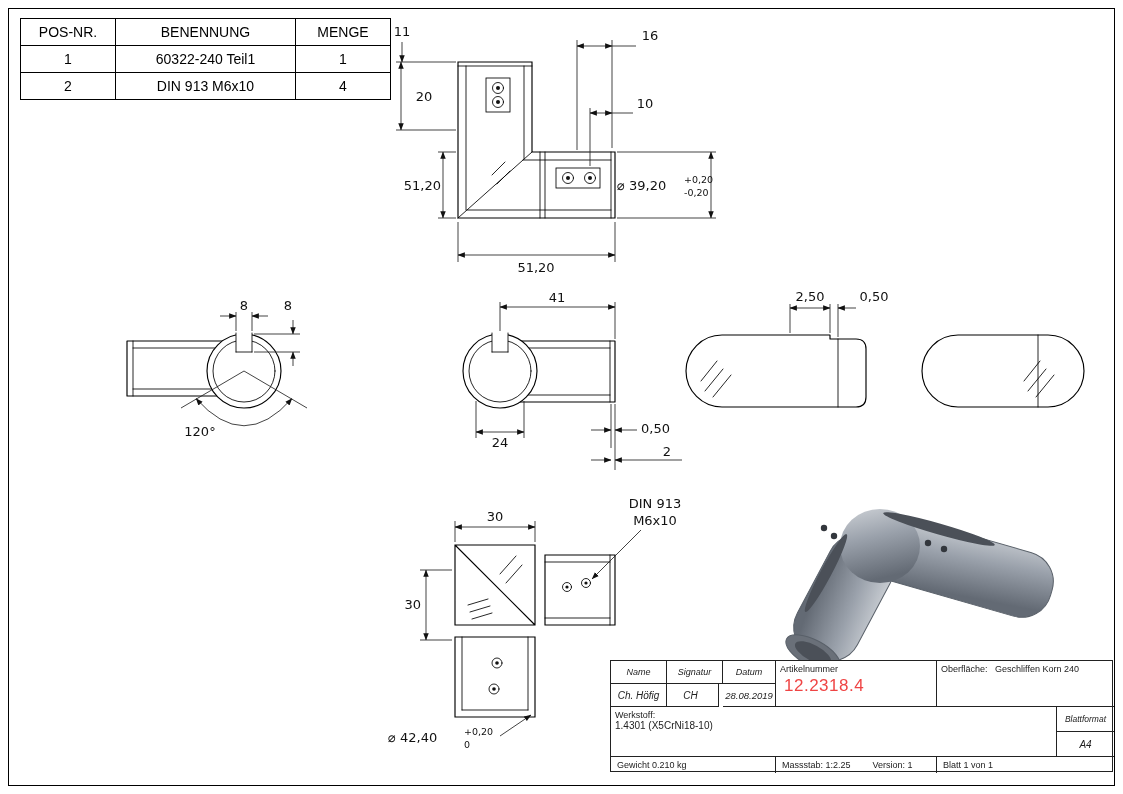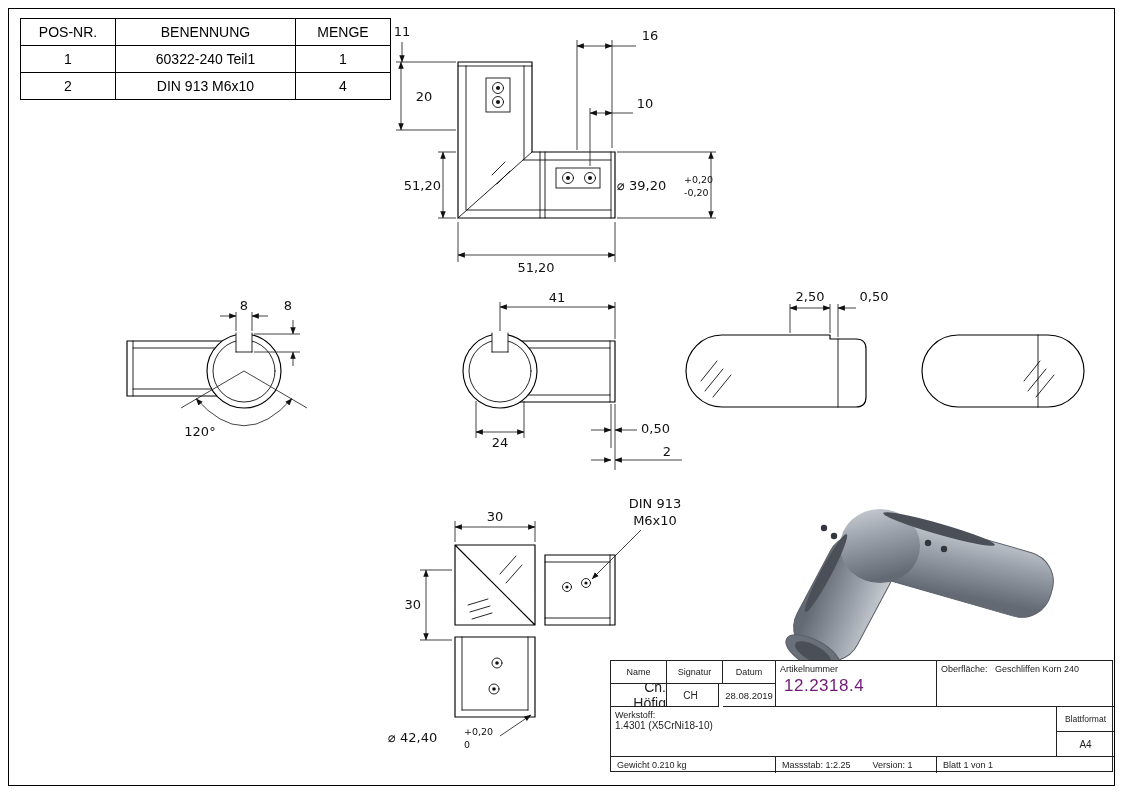--- a/index.html
+++ b/index.html
@@ -18,23 +18,23 @@
   
   table.bom { position:absolute; left:20px; top:18px; border-collapse:collapse;
     font-size:14px; color:#000; }
   table.bom th, table.bom td { border:1.6px solid #000; height:27px;
     text-align:center; font-weight:normal; padding:0 2px; background:#fff; }
   
   .titleblock { position:absolute; left:610px; top:660px; width:503px; height:112px;
     border:1.2px solid #222; background:#fff; color:#222; }
   .tb-cell { position:absolute; border-right:1px solid #222; border-bottom:1px solid #222;
     overflow:hidden; font-size:9px; }
-  .tb-center { display:flex; align-items:center; justify-content:center; text-align:right; }
+  .tb-center { display:flex; align-items:center; justify-content:center; text-align:left;font-style:italic; }
   .tb-pad { padding:3px 4px; }
-  .tb-art-value { font-size:17px; color:#701a75; padding:2px 4px 0 4px; letter-spacing:0.5px; }
+  .tb-art-value { font-size:17px; color:#ef4444; padding:2px 4px 0 4px; letter-spacing:0.5px; }
   .tb-a4 { font-size:10px; }
   .tb-bottom { display:flex; align-items:center; padding:0 6px; font-size:9px; }
   .tb-version { margin-left:22px; }
   .tb-werk-value { font-size:10px; }
   .tb-oberf-value { margin-left:5px; }
 </style>
 </head>
 <body>
 
 <div class="frame"></div>
@@ -249,21 +249,21 @@
   <div class="tb-cell tb-center" style="left:56px;top:0;width:56px;height:23px">Signatur</div>
   <div class="tb-cell tb-center" style="left:112px;top:0;width:53px;height:23px">Datum</div>
   <div class="tb-cell tb-pad" style="left:165px;top:0;width:161px;height:46px">
     <div>Artikelnummer</div>
     <div class="tb-art-value">12.2318.4</div>
   </div>
   <div class="tb-cell tb-pad" style="left:326px;top:0;width:177px;height:46px;border-right:none">
     <span>Oberfläche:</span>
     <span class="tb-oberf-value">Geschliffen Korn 240</span>
   </div>
-  <div class="tb-cell tb-center" style="left:0;top:23px;width:56px;height:23px;font-size:14px">Ch. Höfig</div>
+  <div class="tb-cell tb-center" style="left:0;top:23px;width:56px;height:23px;font-size:10px">Ch. Höfig</div>
   <div class="tb-cell tb-center" style="left:52px;top:23px;width:56px;height:23px;font-size:10px">CH</div>
   <div class="tb-cell tb-center" style="left:112px;top:23px;width:53px;height:23px;font-size:9.5px">28.08.2019</div>
   <div class="tb-cell tb-pad" style="left:0;top:46px;width:446px;height:50px">
     <div>Werkstoff:</div>
     <div class="tb-werk-value">1.4301 (X5CrNi18-10)</div>
   </div>
   <div class="tb-cell tb-center" style="left:446px;top:46px;width:57px;height:25px;border-right:none;font-size:8.5px">Blattformat</div>
   <div class="tb-cell tb-center tb-a4" style="left:446px;top:71px;width:57px;height:25px;border-right:none">A4</div>
   <div class="tb-cell tb-bottom" style="left:0;top:96px;width:165px;height:16px;border-bottom:none">Gewicht 0.210 kg</div>
   <div class="tb-cell tb-bottom" style="left:165px;top:96px;width:161px;height:16px;border-bottom:none">

